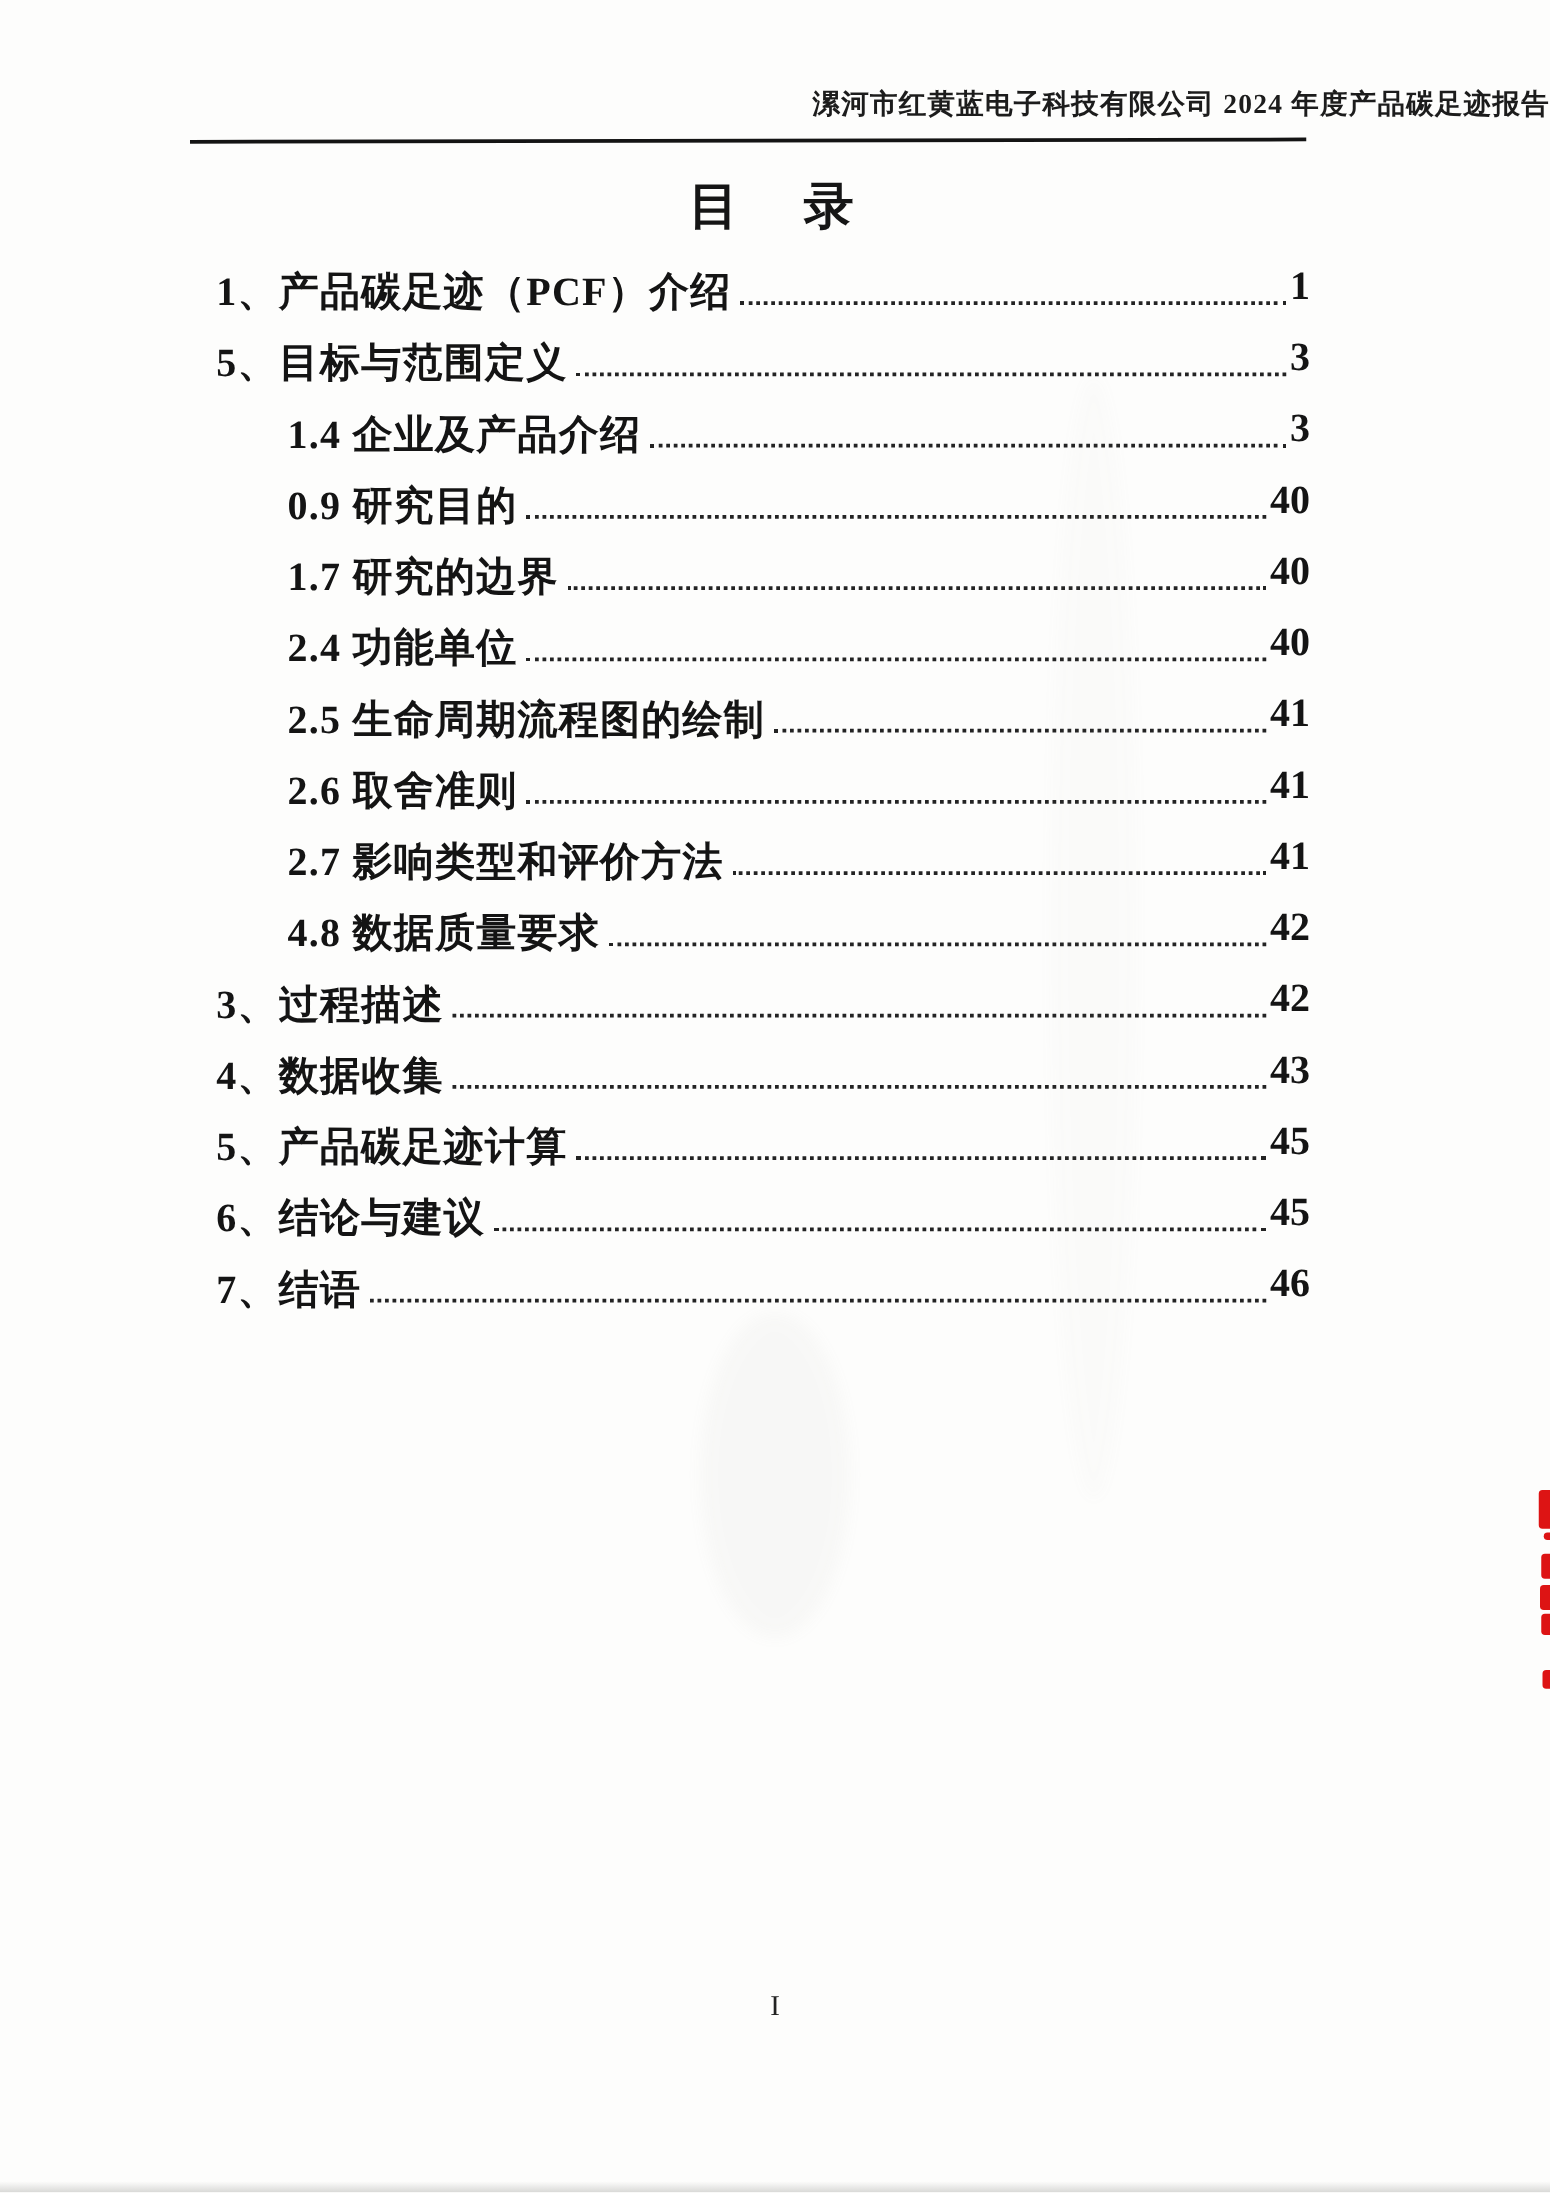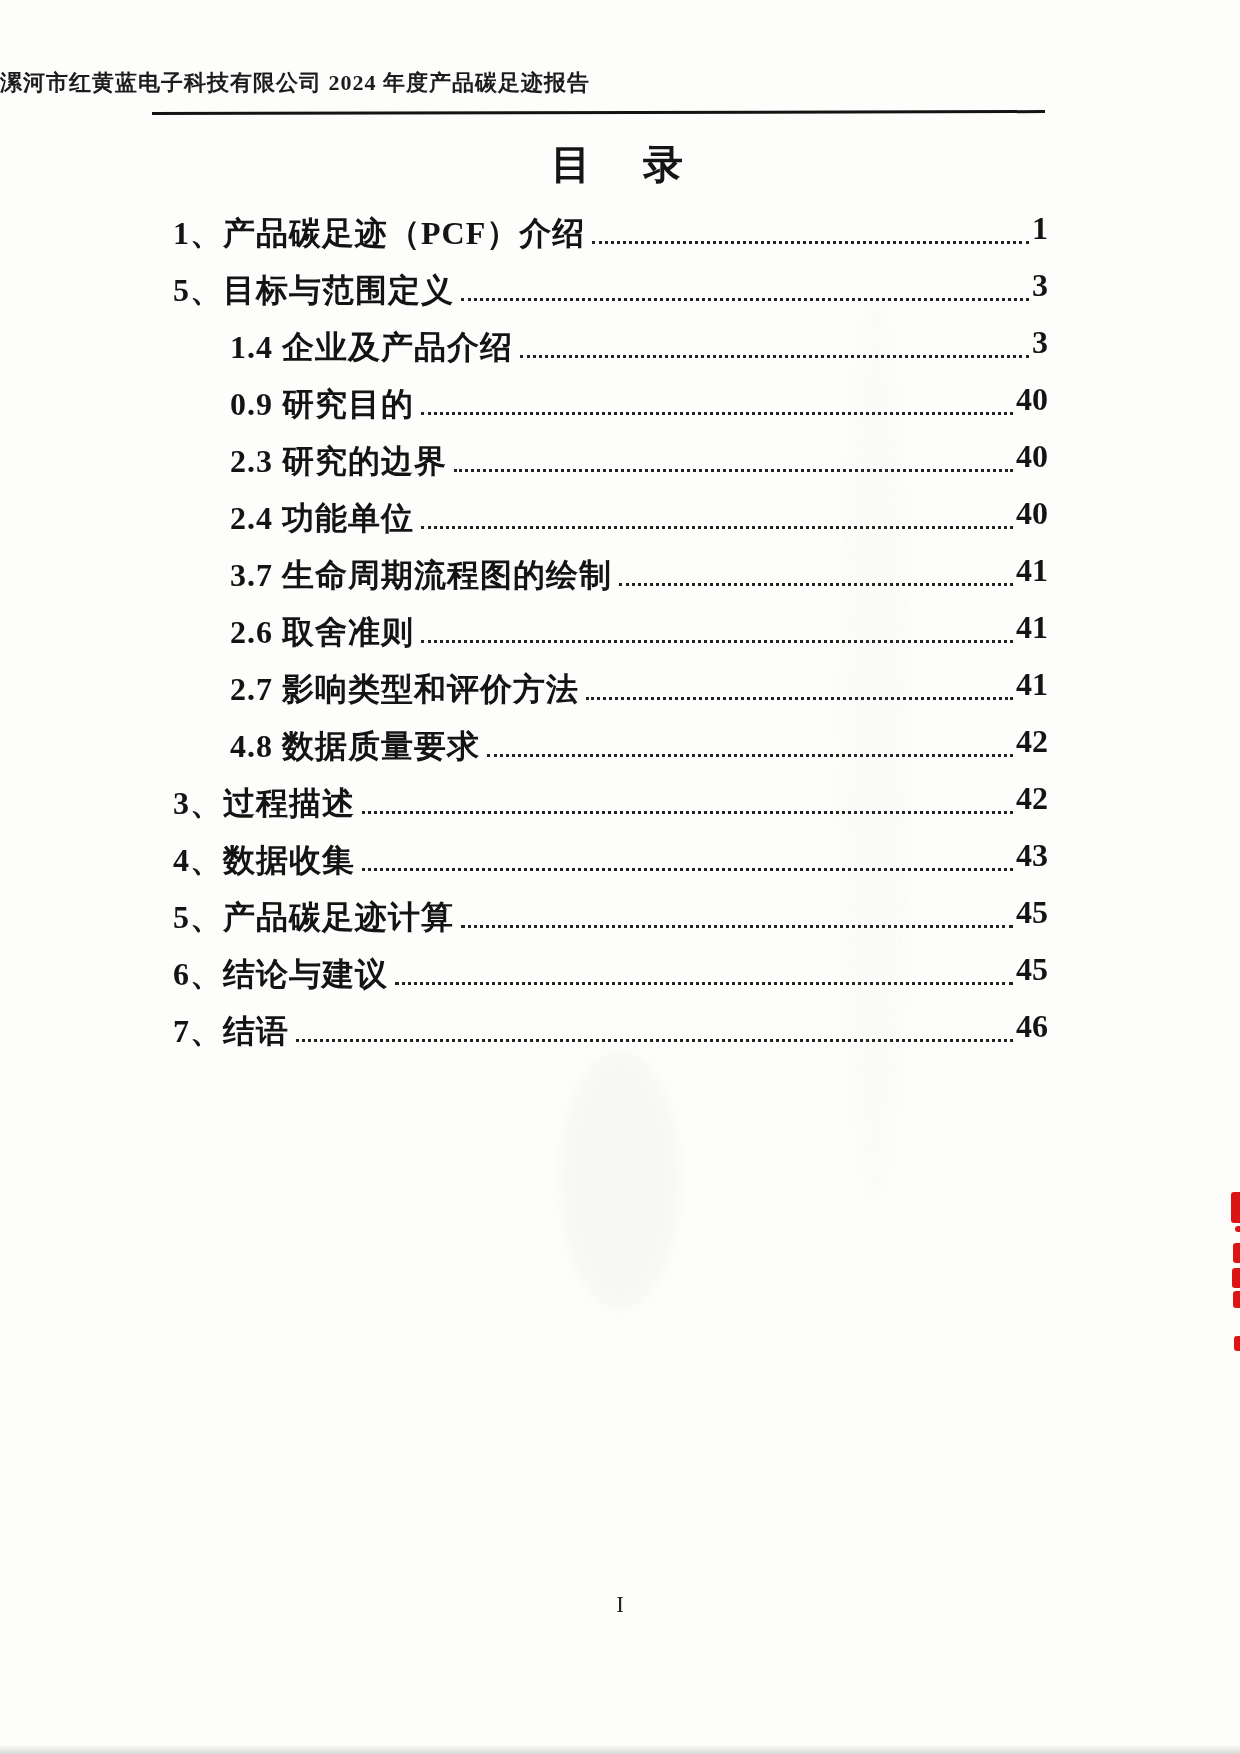--- a/index.html
+++ b/index.html
@@ -11,21 +11,21 @@
   .page {
     position: relative;
     width: 1240px; height: 1754px;
     background: #fdfdfc;
     overflow: hidden;
     color: #161616;
   }
   
   .header-text {
     margin-top: 70px;
-    text-align: left;
+    text-align: right;
     font-size: 22px;
     line-height: 26px;
     font-weight: bold;
     letter-spacing: 1px;
     color: #1c1c1c;
   }
   .header-rule {
     margin: 15px auto 0 152px;
     width: 893px;
     height: 3px;
@@ -136,31 +136,31 @@
     <span class="toc-label">1.4 企业及产品介绍</span>
     <span class="toc-dots"></span>
     <span class="toc-page">3</span>
   </div>
       <div class="toc-row level-2">
     <span class="toc-label">0.9 研究目的</span>
     <span class="toc-dots"></span>
     <span class="toc-page">40</span>
   </div>
       <div class="toc-row level-2">
-    <span class="toc-label">2.3 研究的边界</span>
+    <span class="toc-label">1.7 研究的边界</span>
     <span class="toc-dots"></span>
     <span class="toc-page">40</span>
   </div>
       <div class="toc-row level-2">
     <span class="toc-label">2.4 功能单位</span>
     <span class="toc-dots"></span>
     <span class="toc-page">40</span>
   </div>
       <div class="toc-row level-2">
-    <span class="toc-label">3.7 生命周期流程图的绘制</span>
+    <span class="toc-label">2.5 生命周期流程图的绘制</span>
     <span class="toc-dots"></span>
     <span class="toc-page">41</span>
   </div>
       <div class="toc-row level-2">
     <span class="toc-label">2.6 取舍准则</span>
     <span class="toc-dots"></span>
     <span class="toc-page">41</span>
   </div>
       <div class="toc-row level-2">
     <span class="toc-label">2.7 影响类型和评价方法</span>

